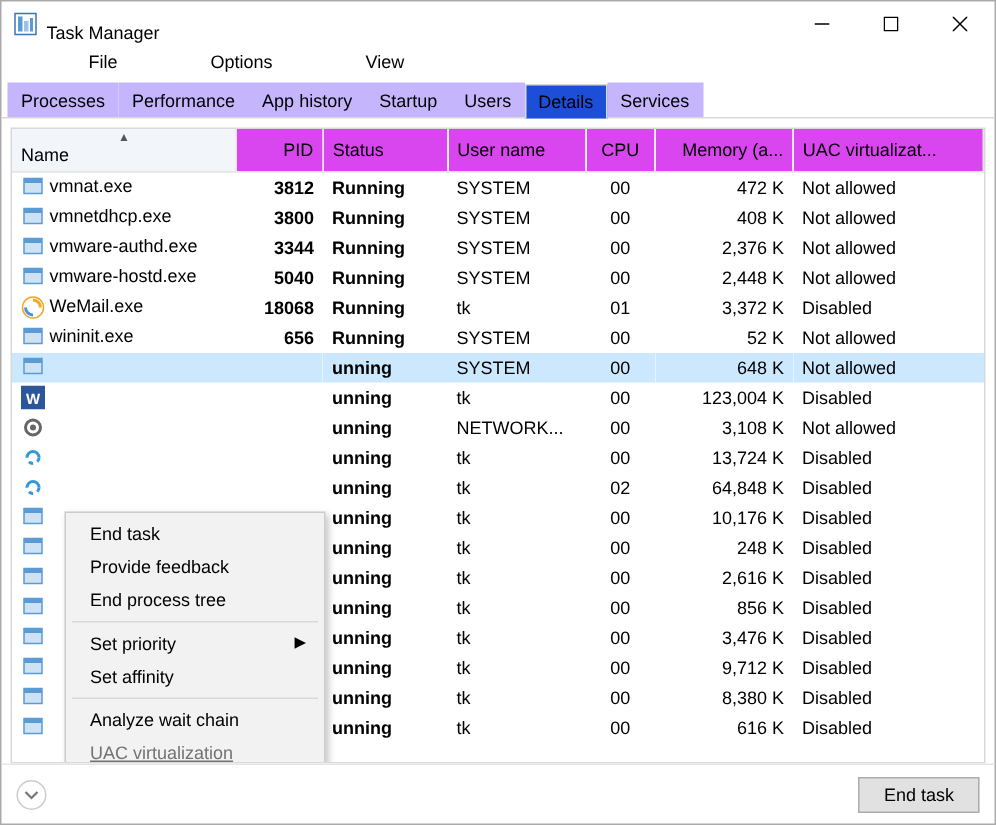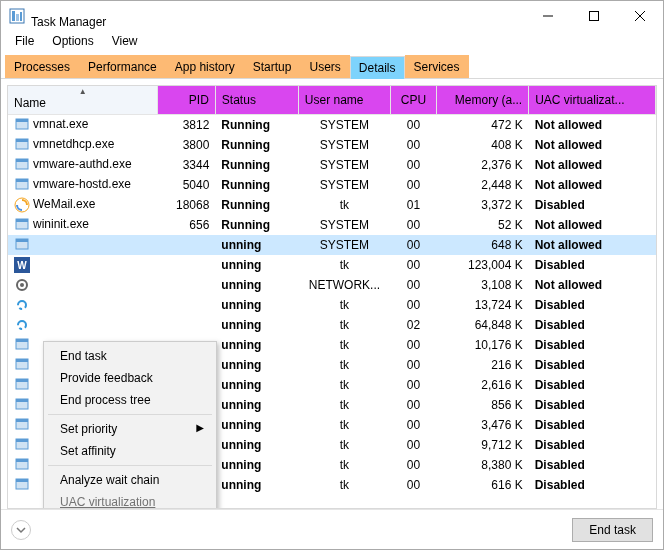--- a/index.html
+++ b/index.html
@@ -4,32 +4,32 @@
 <style>
   * { box-sizing: border-box; }
   html, body { margin:0; padding:0; font-family: "Segoe UI", Arial, sans-serif; font-size:12px; color:#000; background:#fff; }
   .window { width:664px; height:550px; border:1px solid #aaa; display:flex; flex-direction:column; position:relative; }
   .titlebar { height:30px; display:flex; align-items:center; padding:0 0 0 8px; }
   .titlebar-icon { width:16px; height:16px; margin-right:6px; display:flex; align-items:center; justify-content:center; }
   .title-text { flex:1; font-size:12px;margin-top:12px; }
   .win-controls { display:flex; height:100%; }
   .win-btn { width:46px; display:flex; align-items:center; justify-content:center; font-size:13px; color:#222; cursor:default;}
   .menubar { height:20px; display:flex; align-items:center; padding:0 6px; gap:2px; }
-  .menu-item { padding:2px 8px; font-size:12px; }
+  .menu-item { padding:2px 8px; font-size:12px;margin-left:44px; }
   .tabs { display:flex; align-items:flex-end; padding:4px 4px 0 4px; gap:0; border-bottom:1px solid #d9d9d9; height:28px;}
-  .tab { padding:4px 8px 4px 8px; font-size:12px; border:1px solid transparent; border-bottom:none; background:#fdba74;}
-  .tab.active { border-color:#d9d9d9; background:#7dd3fc; position:relative; top:1px; }
+  .tab { padding:4px 8px 4px 8px; font-size:12px; border:1px solid transparent; border-bottom:none; background:#c4b5fd;}
+  .tab.active { border-color:#d9d9d9; background:#1d4ed8; position:relative; top:1px; }
   .content { flex:1; overflow:hidden; padding:6px 6px 0 6px; display:flex; flex-direction:column;}
   .table-wrap { flex:1; border:1px solid #d9d9d9; overflow:hidden; position:relative; background:#fff;}
   .grid { width:100%; border-collapse:collapse; table-layout:fixed; }
   .grid th { text-align:left; font-weight:400; font-size:12px; padding:4px 6px; background:#d946ef; border-right:1px solid #e5e5e5; border-bottom:1px solid #e5e5e5; overflow:hidden; text-overflow:ellipsis; white-space:nowrap;}
   .grid th.sorted { background:#f2f6fb;}
   .grid td { font-size:12px; padding:2px 6px; overflow:hidden; text-overflow:ellipsis; white-space:nowrap; height:18px;}
   .grid tr.selected td { background:#cce8ff; }
-  .col-name{width:130px;} .col-pid{width:50px; text-align:right;} .col-status{width:72px;font-weight:bold;} .col-user{width:80px;text-align:center;} .col-cpu{width:40px; text-align:right;} .col-mem{width:80px; text-align:right;} .col-uac{width:110px;font-weight:bold;}
+  .col-name{width:130px;} .col-pid{width:50px; text-align:right;font-weight:bold;} .col-status{width:72px;font-weight:bold;} .col-user{width:80px;} .col-cpu{width:40px; text-align:right;} .col-mem{width:80px; text-align:right;} .col-uac{width:110px;}
   .grid td.col-pid, .grid th.col-pid{ text-align:right;}
   .grid td.col-cpu, .grid th.col-cpu{ text-align:center;}
   .grid td.col-mem, .grid th.col-mem{ text-align:right;margin-left:19px;}
   .proc-icon{ display:inline-block; width:16px; height:16px; vertical-align:middle; margin-right:3px;}
   .footer { height:40px; display:flex; align-items:center; justify-content:space-between; padding:0 10px; border-top:1px solid #e5e5e5;}
   .expand-btn { width:20px; height:20px; border:1px solid #ccc; border-radius:50%; display:flex; align-items:center; justify-content:center; color:#999;}
   .end-btn { padding:4px 16px; border:1px solid #adadad; background:#e1e1e1; font-size:12px;}
   .context-menu { position:absolute; left:35px; top:255px; width:174px; background:#f2f2f2; border:1px solid #ccc; box-shadow:2px 2px 5px rgba(0,0,0,0.25); padding:3px 2px; z-index:10;}
   .ctx-item { padding:4px 12px 4px 14px; font-size:12px; position:relative;}
   .ctx-item.disabled { color:#737373;text-decoration:underline; }
@@ -260,21 +260,21 @@
             </tr>
             <tr>
               <td class="col-name"><span class="proc-icon"><svg width="16" height="16">
                     <rect x="2" y="2" width="12" height="10" fill="#cfe2f3" stroke="#5b9bd5"></rect>
                     <rect x="2" y="2" width="12" height="3" fill="#5b9bd5"></rect>
                   </svg></span><span></span></td>
               <td class="col-pid"></td>
               <td class="col-status">unning</td>
               <td class="col-user">tk</td>
               <td class="col-cpu">00</td>
-              <td class="col-mem">216 K</td>
+              <td class="col-mem">248 K</td>
               <td class="col-uac">Disabled</td>
             </tr>
             <tr>
               <td class="col-name"><span class="proc-icon"><svg width="16" height="16">
                     <rect x="2" y="2" width="12" height="10" fill="#cfe2f3" stroke="#5b9bd5"></rect>
                     <rect x="2" y="2" width="12" height="3" fill="#5b9bd5"></rect>
                   </svg></span><span></span></td>
               <td class="col-pid"></td>
               <td class="col-status">unning</td>
               <td class="col-user">tk</td>

